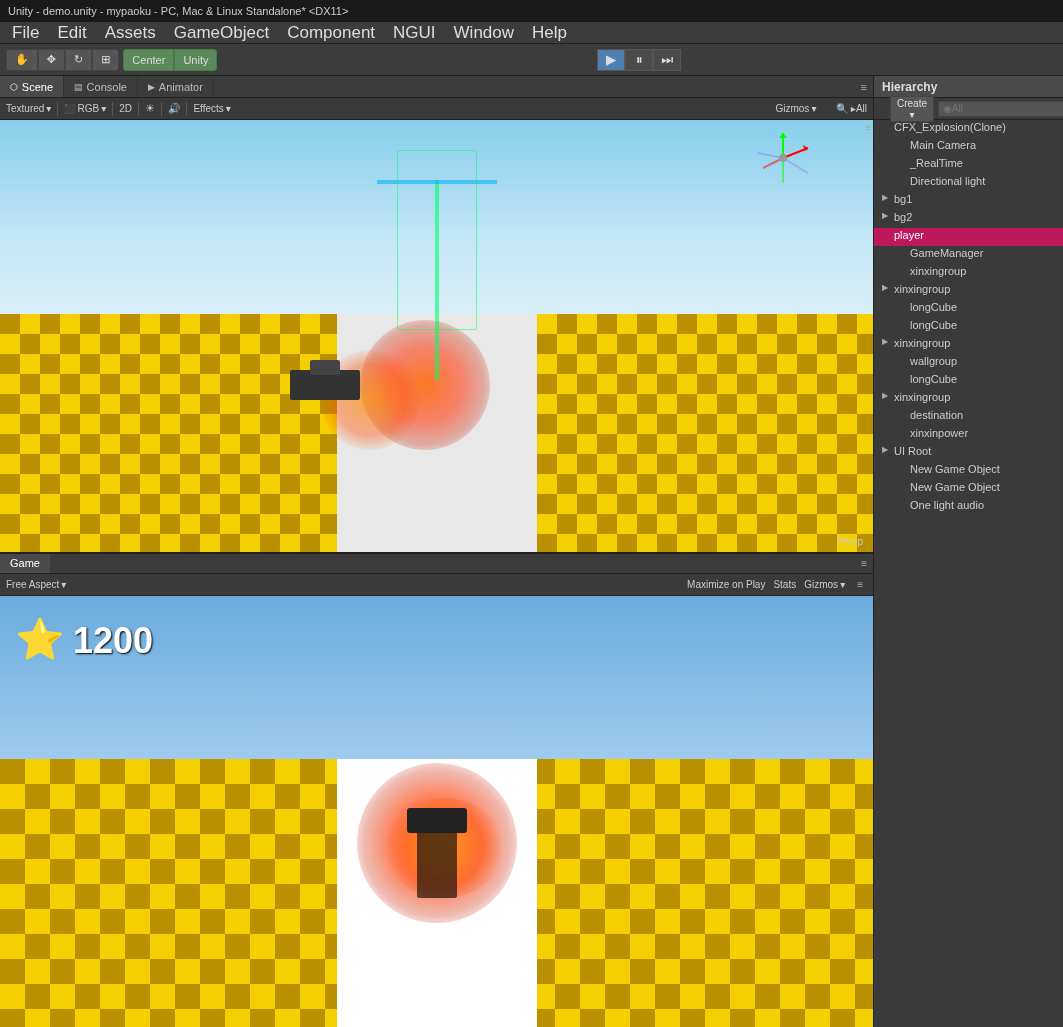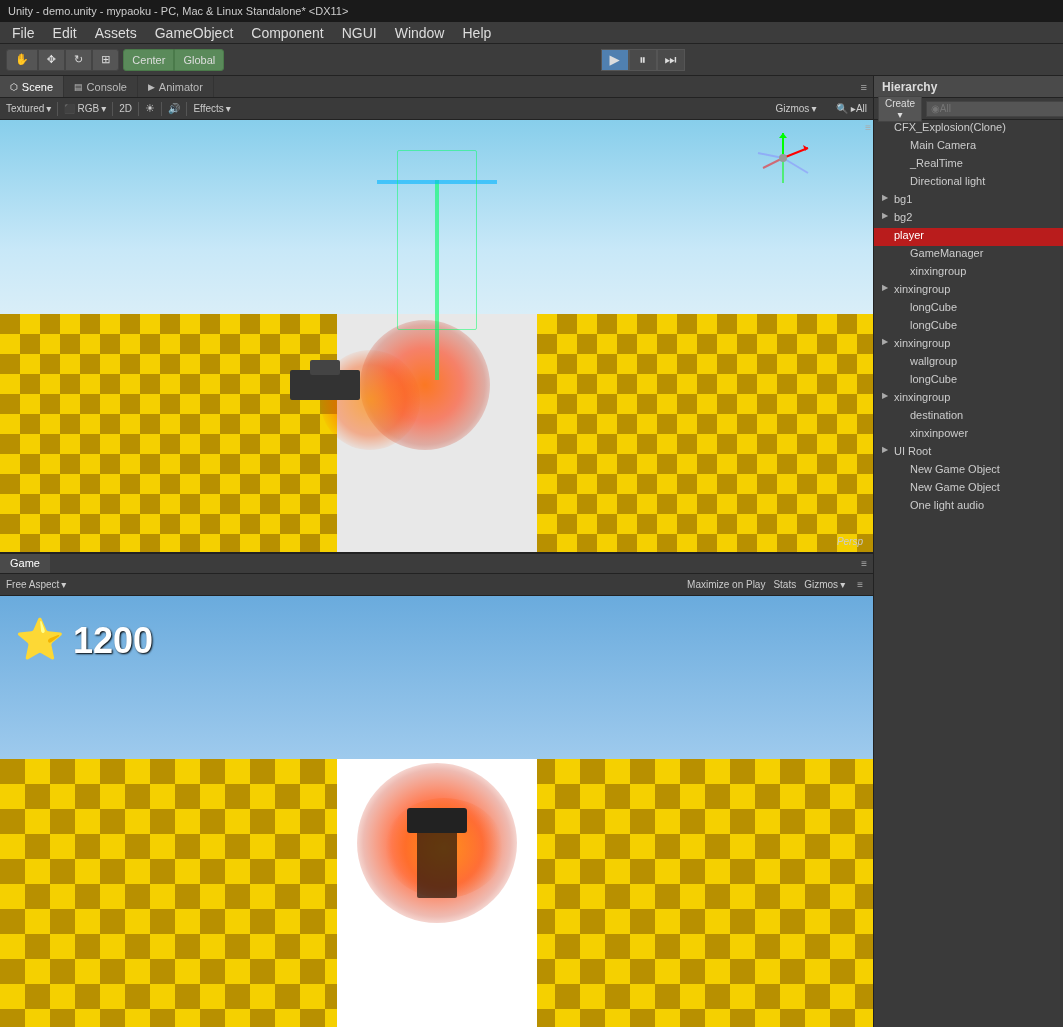--- a/index.html
+++ b/index.html
@@ -23,21 +23,21 @@
       display: flex;
       align-items: center;
       padding: 0 4px;
       gap: 2px;
       border-bottom: 1px solid #222;
     }
     .menu-item {
       padding: 2px 8px;
       cursor: pointer;
       color: #ddd;
-      font-size: 14px;
+      font-size: 17px;
       text-align: right;
     }
 
     
     #toolbar {
       height: 32px;
       background: #3c3c3c;
       display: flex;
       align-items: center;
       padding: 0 6px;
@@ -156,21 +156,21 @@
     .scene-gizmo {
       position: absolute;
       top: 8px; right: 60px;
       width: 60px; height: 60px;
     }
 
     
     .persp-label {
       position: absolute;
       bottom: 5px; right: 10px;
-      font-size: 10px; color: #ccc; font-style: italic;
+      font-size: 10px; color: #ccc;
     }
 
     
     .settings-menu-btn {
       position: absolute;
       top: 2px; right: 2px;
       cursor: pointer; color: #aaa; font-size: 10px;
     }
 
     
@@ -303,20 +303,21 @@
       gap: 4px;
       border-bottom: 1px solid #222;
     }
     .hier-create-btn {
       background: #555;
       border: 1px solid #444;
       color: #ddd;
       padding: 1px 6px;
       font-size: 10px;
       cursor: pointer;
+      margin-left: 12px;
     }
     .hier-search {
       flex: 1;
       background: #555;
       border: 1px solid #444;
       color: #ddd;
       padding: 1px 4px;
       font-size: 10px;
       height: 16px;
     }
@@ -327,21 +328,21 @@
       font-size: 11px;
     }
     .hier-item {
       display: flex;
       align-items: flex-start;
       padding: 1px 4px;
       cursor: pointer;
       color: #ccc;
       height: 18px;
     }
-    .hier-item.selected { background: #b91c1c; color: #fff; }
+    .hier-item.selected { background: #be185d; color: #fff; }
     .hier-arrow { width: 12px; font-size: 8px; color: #aaa; }
     .hier-indent { display: inline-block; }
     .hier-name { flex: 1; }
 
     
     #hierarchy-list::-webkit-scrollbar { width: 8px; }
     #hierarchy-list::-webkit-scrollbar-track { background: #333; }
     #hierarchy-list::-webkit-scrollbar-thumb { background: #555; }
   </style>
 </head>
@@ -366,21 +367,21 @@
 
   <div class="toolbar-btn-group">
     <button class="toolbar-btn">✋</button>
     <button class="toolbar-btn">✥</button>
     <button class="toolbar-btn">↻</button>
     <button class="toolbar-btn">⊞</button>
   </div>
 
   <div class="toolbar-btn-group">
     <button class="toolbar-btn active">Center</button>
-    <button class="toolbar-btn active">Global</button>
+    <button class="toolbar-btn active">Unity</button>
   </div>
 
   <div style="flex:1"></div>
 
   <div class="toolbar-btn-group">
     <button class="play-btn active">▶</button>
     <button class="play-btn">⏸</button>
     <button class="play-btn">⏭</button>
   </div>
   <div style="flex:1"></div>

